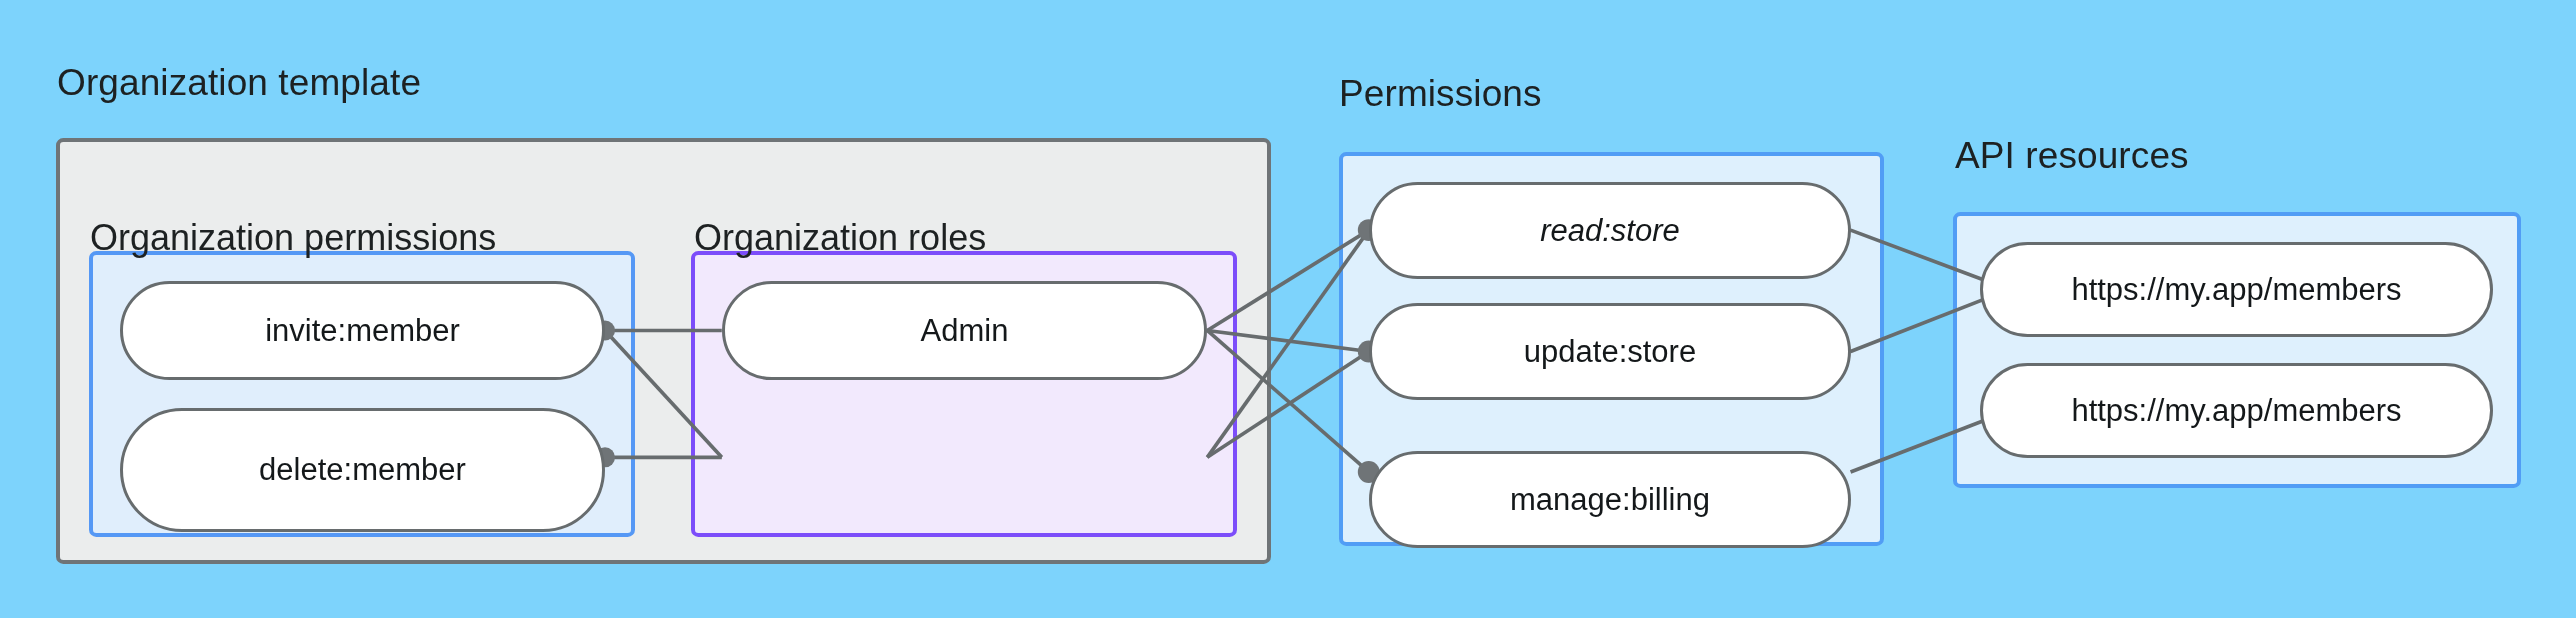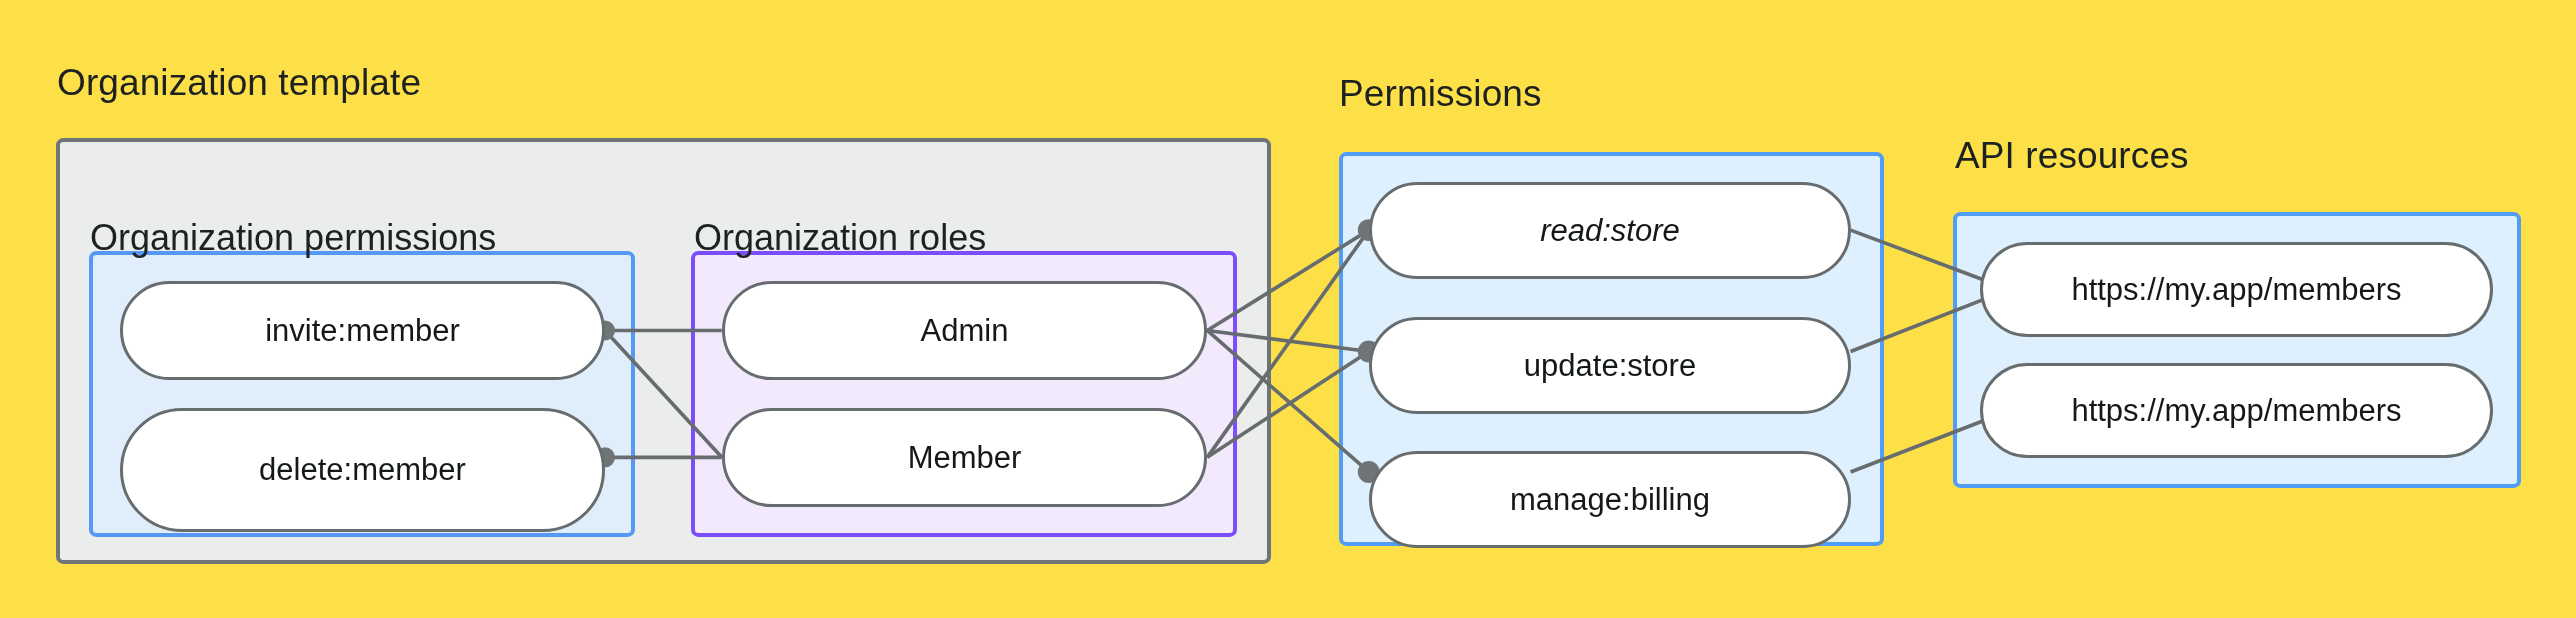--- a/index.html
+++ b/index.html
@@ -12,21 +12,21 @@
     width: 2576px;
     height: 619px;
     position: relative;
     overflow: hidden;
   }
 
   #stage {
     position: relative;
     width: 2576px;
     height: 619px;
-    background: #fde047;
+    background: #7dd3fc;
   }
 
   
   .caption {
     position: absolute;
     font-size: 37px;
     color: #1d2122;
     letter-spacing: 0.1px;
     white-space: nowrap;
     line-height: 1;
@@ -100,21 +100,21 @@
   }
 
   
   #pill-invite-member { left: 120px; top: 281px; width: 485px; height: 99px; }
   #pill-delete-member { left: 120px; top: 408px; width: 485px; height: 124px; }
   
   #pill-role-admin    { left: 722px; top: 281px; width: 485px; height: 99px; }
   #pill-role-member   { left: 722px; top: 408px; width: 485px; height: 99px; }
   
   #pill-read-store    { left: 1369px; top: 182px; width: 482px; height: 97px; font-style: italic; }
-  #pill-update-store  { left: 1369px; top: 317px; width: 482px; height: 97px; }
+  #pill-update-store  { left: 1369px; top: 303px; width: 482px; height: 97px; }
   #pill-manage-billing{ left: 1369px; top: 423px; width: 482px; height: 97px; margin-top: 28px; }
   
   #pill-api-members   { left: 1980px; top: 242px; width: 513px; height: 95px; }
   #pill-api-billing   { left: 1980px; top: 363px; width: 513px; height: 95px; }
 
   
   #connectors {
     position: absolute;
     left: 0; top: 0;
     width: 2576px; height: 619px;
@@ -172,21 +172,20 @@
     <circle cx="2202" cy="317" r="12"></circle>
     <circle cx="2202" cy="450" r="12"></circle>
   </svg>
 
   <div class="pill" id="pill-invite-member">invite:member</div>
 
   <div class="pill" id="pill-delete-member">delete:member</div>
 
   <div class="pill" id="pill-role-admin">Admin</div>
 
-  <div class="pill" id="pill-role-member">Member</div>
 
   <div class="pill" id="pill-read-store">read:store</div>
 
   <div class="pill" id="pill-update-store">update:store</div>
 
   <div class="pill" id="pill-manage-billing">manage:billing</div>
 
   <div class="pill" id="pill-api-members">https://my.app/members</div>
 
   <div class="pill" id="pill-api-billing">https://my.app/members</div>

